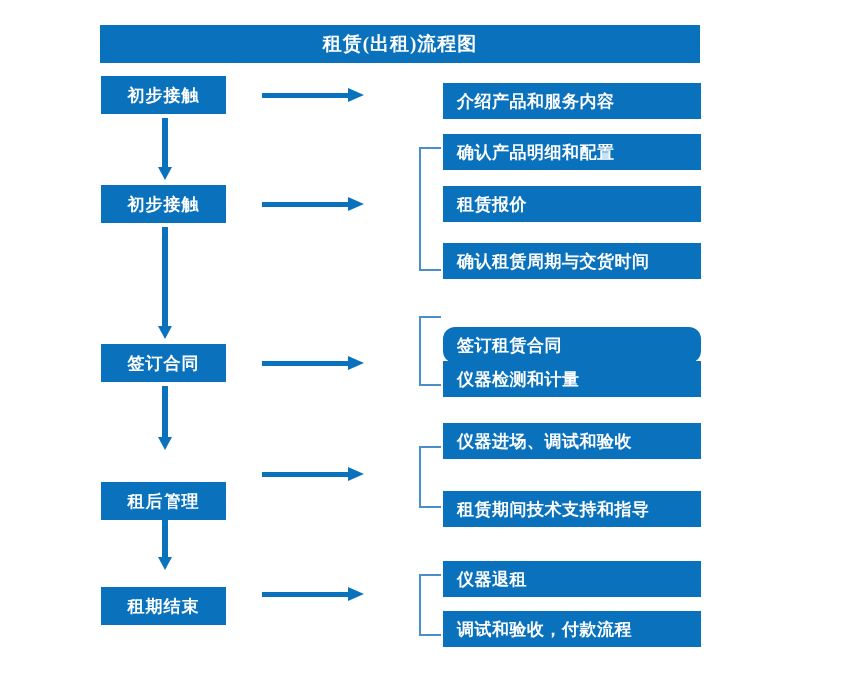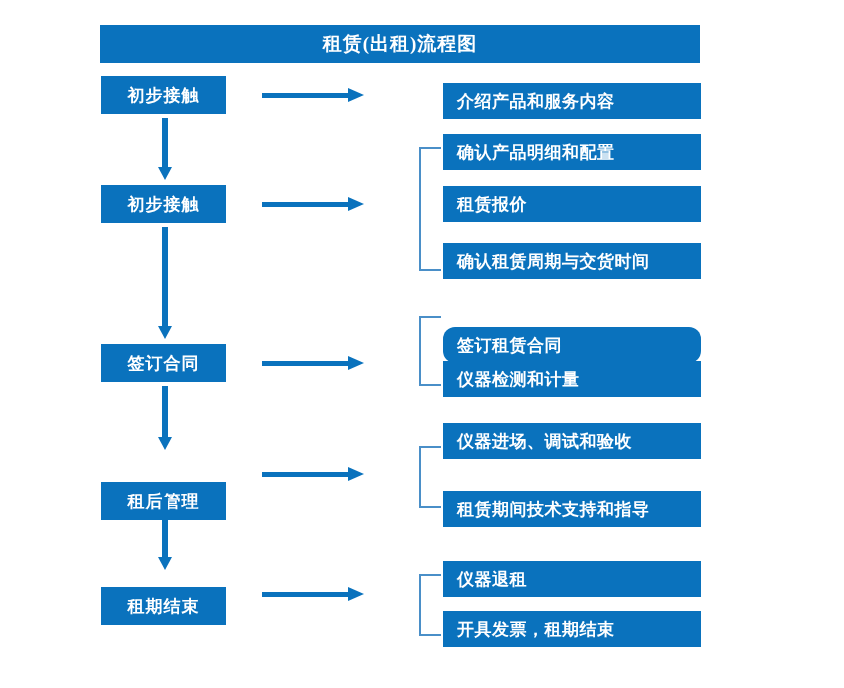--- a/index.html
+++ b/index.html
@@ -198,15 +198,15 @@
   <div class="bracket" style="top:446px; height:62px;"></div>
 
   <div class="detail-box" style="top:423px;">仪器进场、调试和验收</div>
 
   <div class="detail-box" style="top:491px;">租赁期间技术支持和指导</div>
 
   <div class="bracket" style="top:574px; height:62px;"></div>
 
   <div class="detail-box" style="top:561px;">仪器退租</div>
 
-  <div class="detail-box" style="top:611px;">开具发票，租期结束</div>
+  <div class="detail-box" style="top:611px;">调试和验收，付款流程</div>
 
 </div>
 
 </body></html>

